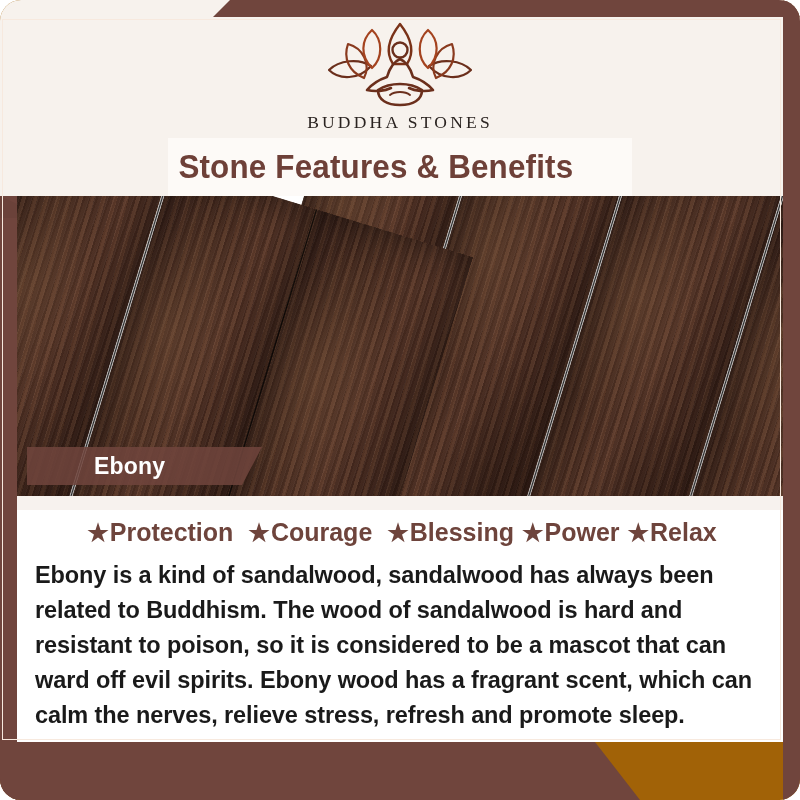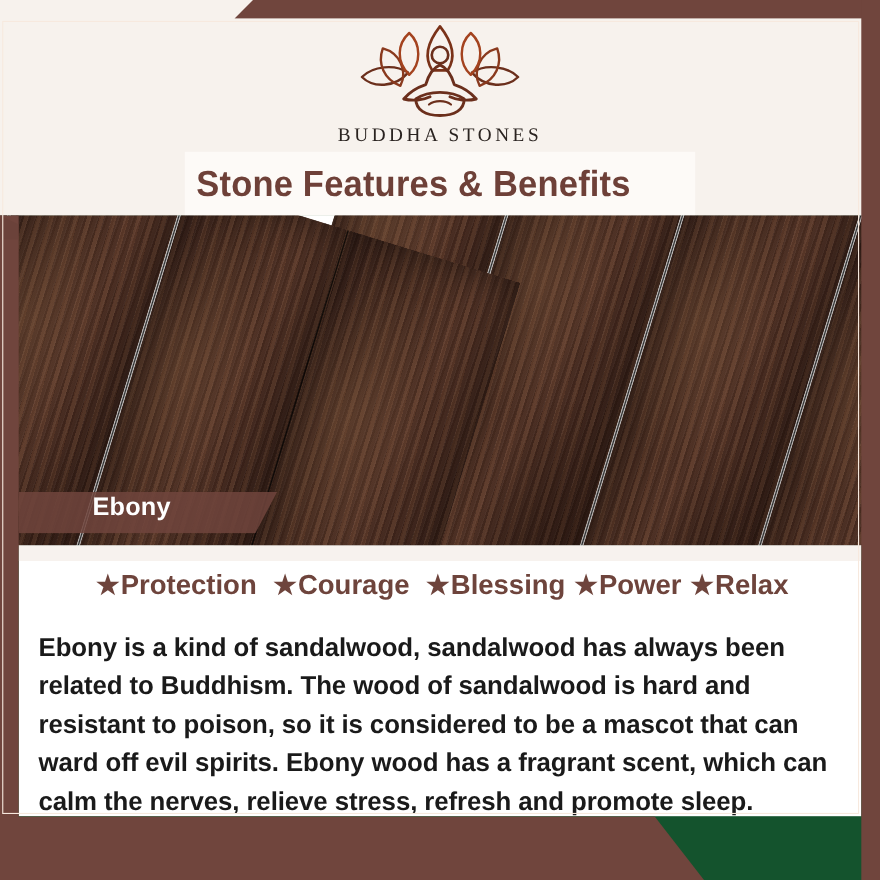--- a/index.html
+++ b/index.html
@@ -11,21 +11,22 @@
   body {
     font-family: "Liberation Sans", sans-serif;
   }
 
   
   #infographic {
     position: relative;
     width: 800px;
     height: 800px;
     overflow: hidden;
-    background: #14532d;
+    background: #a16207;
+    border-radius: 21px;
   }
 
   
   .frame-band {
     position: absolute;
     background: #70453d;
   }
   
   .frame-top {
     top: 0;
@@ -206,28 +207,28 @@
     height: 640px;
     left: -120px;
     top: -120px;
     transform: rotate(17deg);
     transform-origin: 0 0;
   }
 
   
   .ebony-banner {
     position: absolute;
-    left: 17px;
+    left: 27px;
     top: 447px;
     width: 235px;
     height: 38px;
     background: rgba(112, 69, 61, 0.86);
     clip-path: polygon(0 0, 235px 0, 215px 38px, 0 38px);
     display: flex;
-    align-items: flex-start;
+    align-items: center;
   }
   .ebony-label {
     color: #ffffff;
     font-size: 23px;
     font-weight: bold;
     margin-left: 67px;
     letter-spacing: 0.2px;
   }
 
   
@@ -275,21 +276,20 @@
     left: 18px;
     top: 62px;
     width: 730px;
     color: #1a1a1a;
     font-family: "Liberation Sans Narrow", "Liberation Sans", sans-serif;
     font-size: 23.5px;
     font-weight: bold;
     line-height: 35px;
     letter-spacing: -0.1px;
     text-align: left;
-    margin-top: 13px;
   }
 </style>
 </head>
 <body>
 
 <div id="infographic">
 
   <div class="header">
 
     <div class="logo-wrap">

